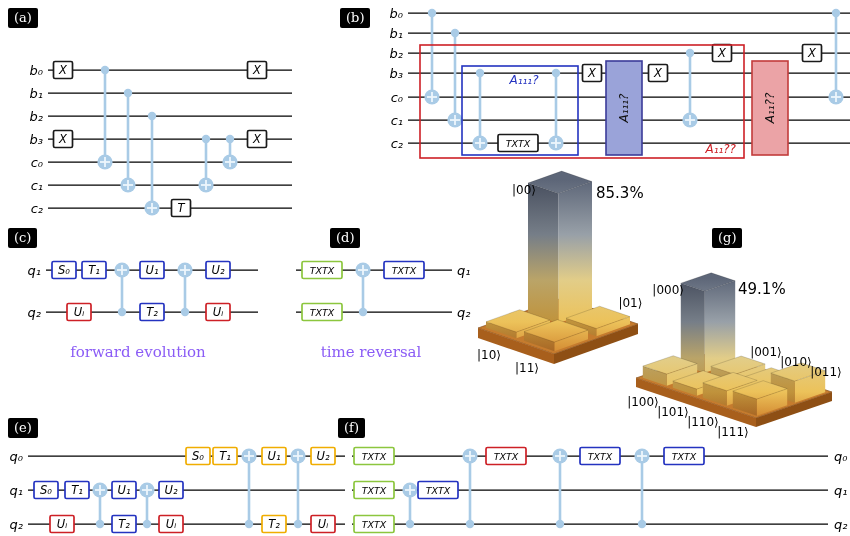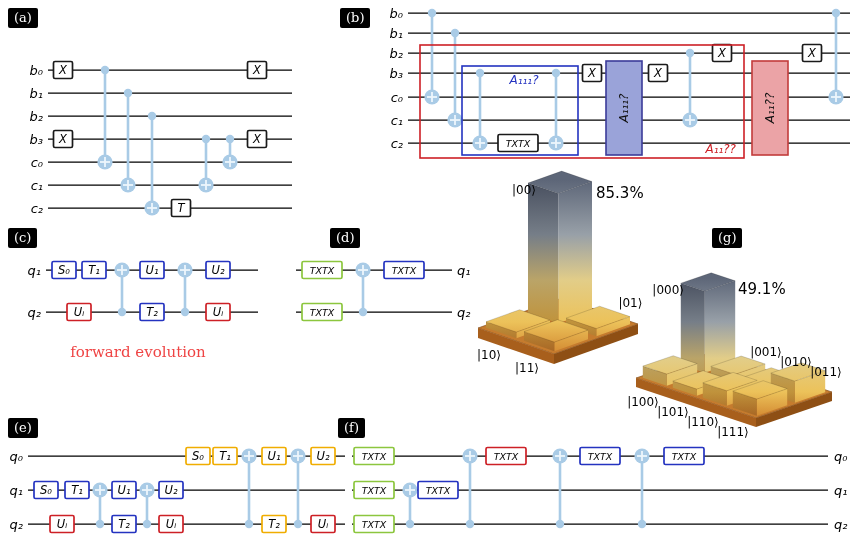--- a/index.html
+++ b/index.html
@@ -2,21 +2,21 @@
 <html><head>
 <meta charset="utf-8">
 <style>
   html,body{margin:0;padding:0;background:#fff;}
   #stage{position:relative;width:850px;height:536px;background:#fff;overflow:hidden;
          font-family:"DejaVu Serif",serif;}
   #fig-svg{position:absolute;left:0;top:0;}
   #fig-svg text{font-family:"DejaVu Sans",sans-serif;}
   .chip{position:absolute;background:#000;color:#fff;font-size:13px;line-height:16px;
         padding:2px 6px;border-radius:2px;font-family:"DejaVu Serif",serif;}
-  .caption{position:absolute;font-size:15px;color:#ef4444;text-align:center;
+  .caption{position:absolute;font-size:15px;color:#8b5cf6;text-align:center;
            font-family:"DejaVu Serif",serif;}
 </style>
 </head>
 <body>
 
 <div id="stage">
   <svg id="fig-svg" width="850" height="536">
       <g>
         <line x1="48" y1="70" x2="292" y2="70" stroke="#000000" stroke-width="1.25"></line>
         <text x="43" y="74.5" text-anchor="end" font-style="italic" font-size="13">b₀</text>
@@ -369,13 +369,14 @@
       </g>
     </svg>
   <div class="chip" style="left:8px;top:8px">(a)</div>
   <div class="chip" style="left:340px;top:8px">(b)</div>
   <div class="chip" style="left:8px;top:228px">(c)</div>
   <div class="chip" style="left:330px;top:228px">(d)</div>
   <div class="chip" style="left:8px;top:418px">(e)</div>
   <div class="chip" style="left:338px;top:418px">(f)</div>
   <div class="chip" style="left:712px;top:228px">(g)</div>
   <div class="caption" style="left:48px;top:343px;width:180px">forward evolution</div>
+  <div class="caption" style="left:281px;top:343px;width:180px">time reversal</div>
 </div>
 
 </body></html>

